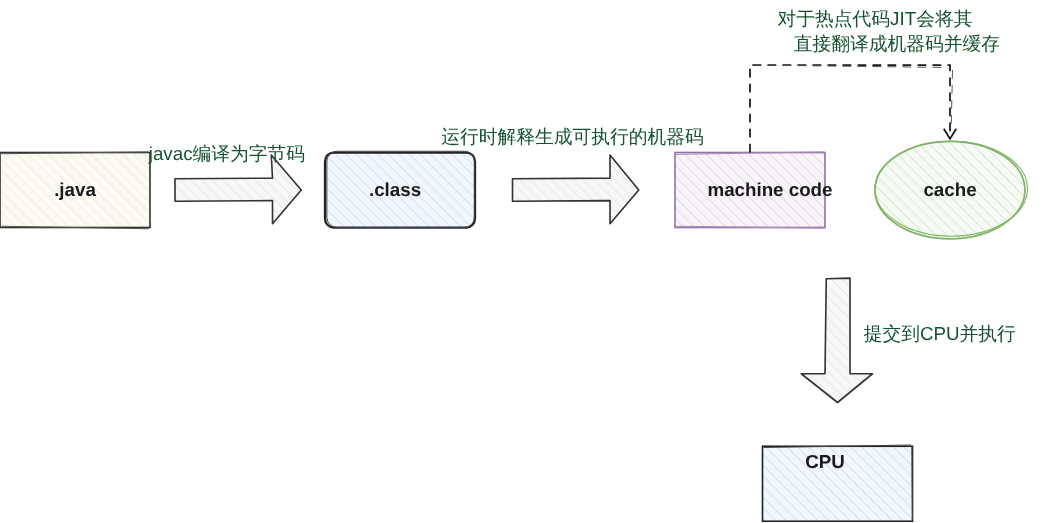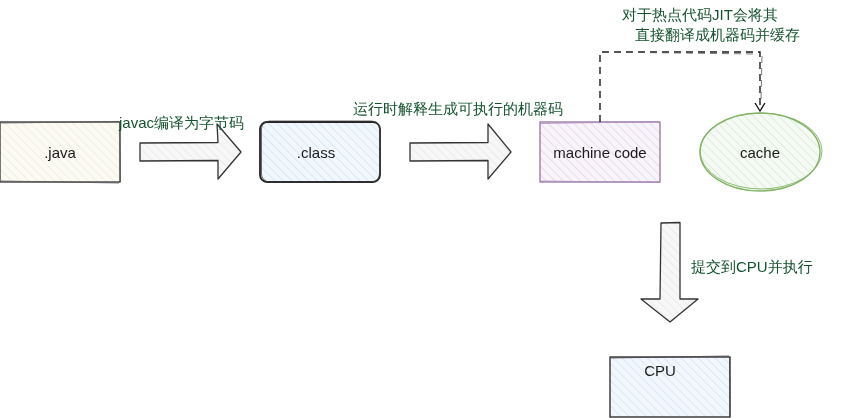--- a/index.html
+++ b/index.html
@@ -1,21 +1,21 @@
 <!DOCTYPE html>
 <html><head>
 <meta charset="utf-8">
 <style>
   html, body { margin: 0; padding: 0; background: #ffffff; }
   body { width: 841px; height: 418px; position: relative; overflow: hidden;
          font-family: "Liberation Sans", "DejaVu Sans", sans-serif; color: #1a1a1a; }
   .abs { position: absolute; }
   .label { font-size: 15px; white-space: nowrap; color: #14532d; }
   .node-text { position: absolute; left: 0; right: 0; top: 50%; transform: translateY(-50%);
-               text-align: center; font-size: 15px; color: #1a1a1a; }
+               text-align: center; font-size: 15px; color: #1a1a1a; font-weight: bold; }
   svg { position: absolute; left: 0; top: 0; }
 </style>
 </head>
 <body>
 
 <svg width="841" height="418" viewBox="0 0 841 418">
   <defs>
     <pattern id="hatch-java" patternUnits="userSpaceOnUse" width="6" height="6" patternTransform="rotate(-45)">
       <rect width="6" height="6" fill="#fbfaf3"></rect>
       <line x1="0" y1="0" x2="0" y2="6" stroke="#ece9d6" stroke-width="1.2"></line>
@@ -81,21 +81,21 @@
     <path d="M611 358 L729 356 M729.5 357 L730 416" stroke="#444" stroke-width="0.8" fill="none"></path>
   </g>
 </svg>
 
 <div class="abs" style="left:0;top:122px;width:120px;height:60px;">
   <div class="node-text">.java</div>
 </div>
 <div class="abs" style="left:260px;top:122px;width:112px;height:60px;">
   <div class="node-text">.class</div>
 </div>
-<div class="abs" style="left:540px;top:122px;width:120px;height:60px;">
+<div class="abs" style="left:540px;top:122px;width:120px;height:60px;padding-left:32px;">
   <div class="node-text">machine code</div>
 </div>
 <div class="abs" style="left:700px;top:113px;width:120px;height:78px;">
   <div class="node-text">cache</div>
 </div>
 <div class="abs" style="left:610px;top:340px;width:100px;height:60px;">
   <div class="node-text">CPU</div>
 </div>
 
 <div class="abs label" style="left:119px;top:88px;margin-top:26px;">javac编译为字节码</div>

